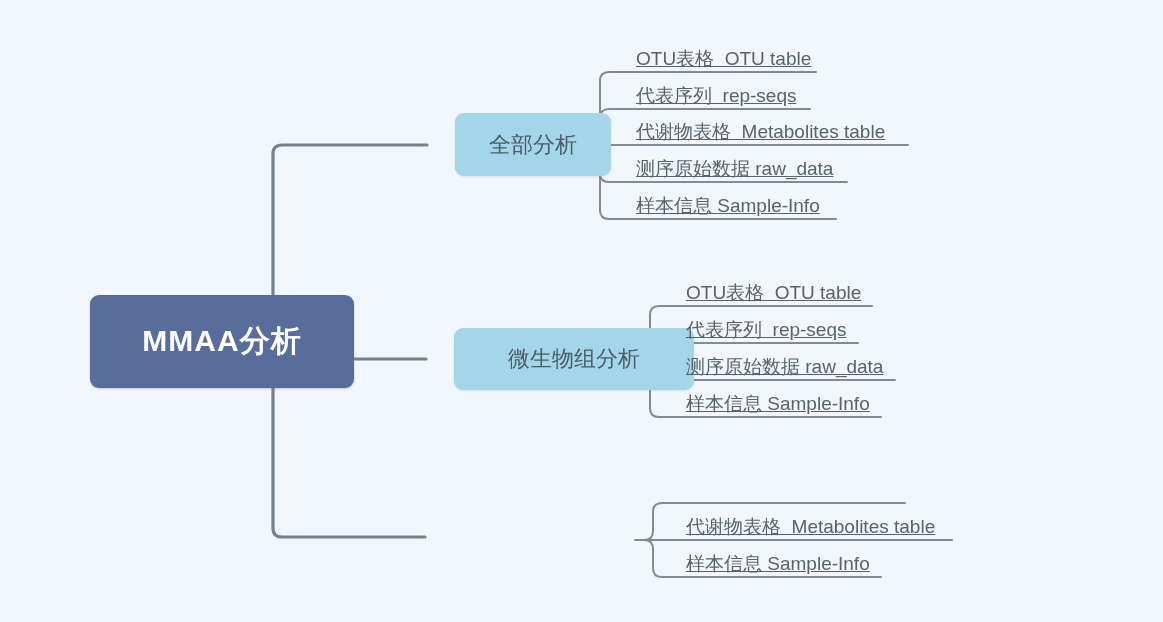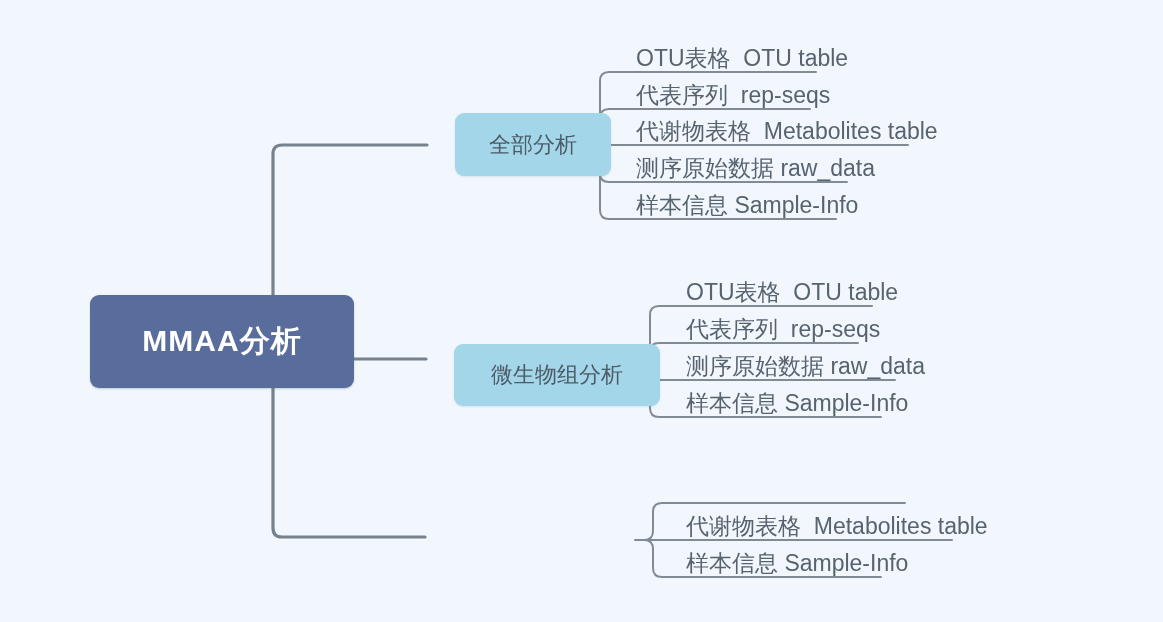--- a/index.html
+++ b/index.html
@@ -22,21 +22,21 @@
     font-size:30px;font-weight:bold;letter-spacing:1px;
     box-shadow:0 1px 2px rgba(60,80,110,0.25);
   }
   .branch{
     background:var(--branch-fill,#A4D6E9);color:var(--branch-text,#4C5B66);
     font-size:22px;
     box-shadow:0 1px 2px rgba(100,140,160,0.18);
   }
   .leaf{
     position:absolute;height:27px;line-height:27px;
-    color:var(--leaf-text,#57636E);font-size:23px;white-space:pre;
+    color:var(--leaf-text,#57636E);font-size:19px;white-space:pre;text-decoration:underline;
   }
 </style>
 </head>
 <body>
 
 <div class="canvas">
 
   <svg class="wires" viewBox="0 0 1163 622" xmlns="http://www.w3.org/2000/svg">
 
     <path class="main" d="M 273 341 L 273 154 Q 273 145 282 145 L 427 145"></path>
@@ -56,21 +56,21 @@
     <path class="leafline" d="M 641 359 Q 650 359 650 368 L 650 408 Q 650 417 659 417 L 881 417"></path>
 
     <path class="leafline" d="M 635 540 L 952 540"></path>
     <path class="leafline" d="M 644 540 Q 653 540 653 531 L 653 512 Q 653 503 662 503 L 905 503"></path>
     <path class="leafline" d="M 644 540 Q 653 540 653 549 L 653 568 Q 653 577 662 577 L 881 577"></path>
   </svg>
 
   <div class="node root" style="left:62px;top:295px;width:264px;height:93px;">MMAA分析</div>
 
   <div class="node branch" style="left:427px;top:113px;width:156px;height:63px;">全部分析</div>
-  <div class="node branch" style="left:426px;top:344px;width:206px;height:62px;">微生物组分析</div>
+  <div class="node branch" style="left:426px;top:328px;width:240px;height:62px;">微生物组分析</div>
 
   <div class="leaf" style="left:636px;top:45px;">OTU表格  OTU table</div>
   <div class="leaf" style="left:636px;top:82px;">代表序列  rep-seqs</div>
   <div class="leaf" style="left:636px;top:118px;">代谢物表格  Metabolites table</div>
   <div class="leaf" style="left:636px;top:155px;">测序原始数据 raw_data</div>
   <div class="leaf" style="left:636px;top:192px;">样本信息 Sample-Info</div>
 
   <div class="leaf" style="left:686px;top:279px;">OTU表格  OTU table</div>
   <div class="leaf" style="left:686px;top:316px;">代表序列  rep-seqs</div>
   <div class="leaf" style="left:686px;top:353px;">测序原始数据 raw_data</div>

